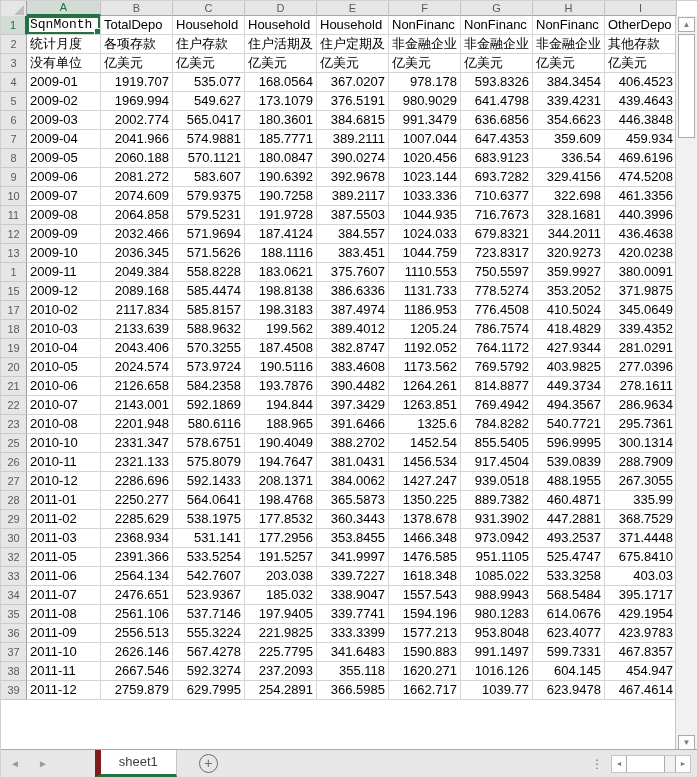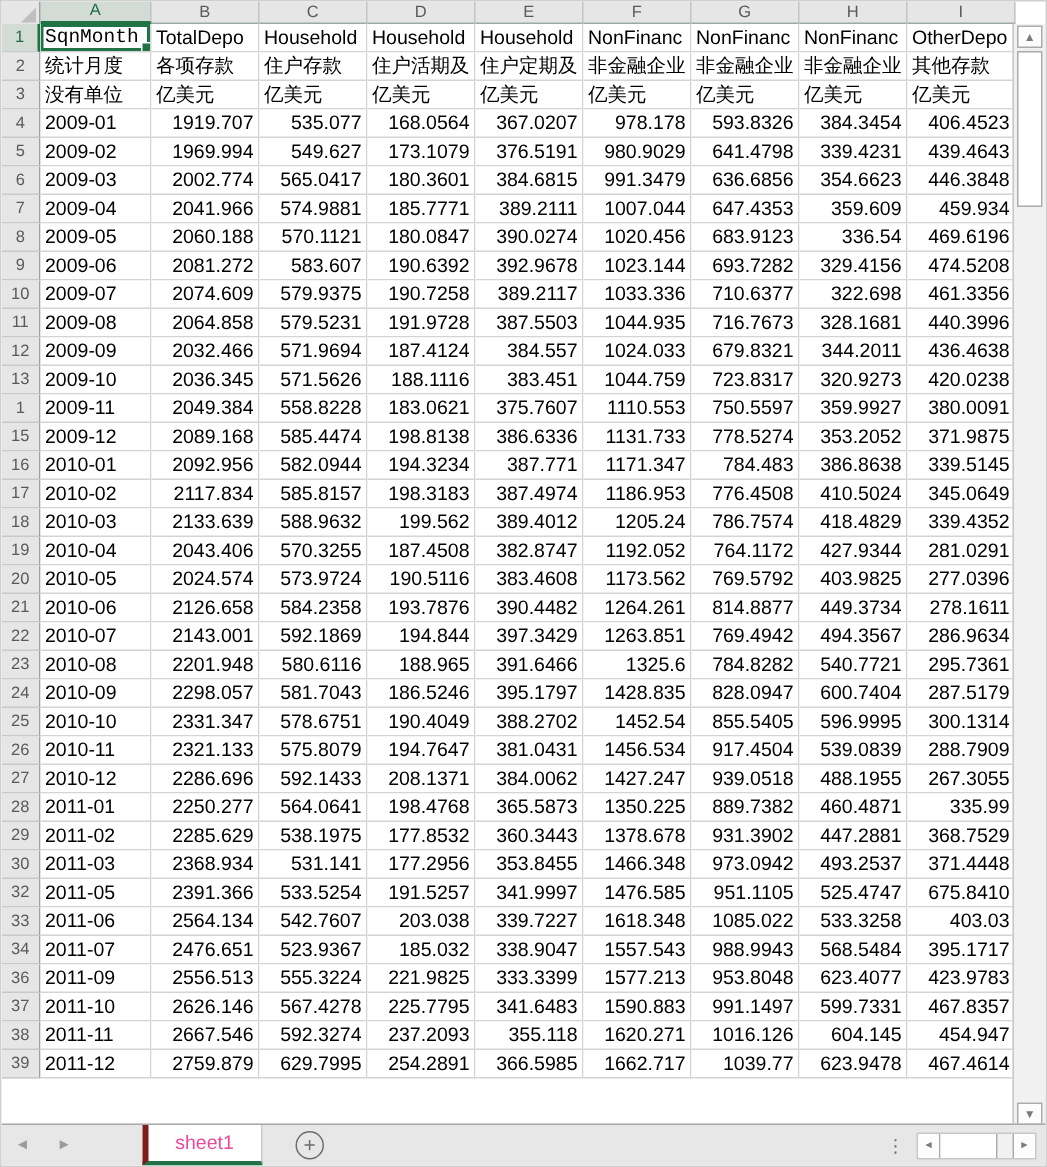--- a/index.html
+++ b/index.html
@@ -74,22 +74,22 @@
   }
   
   #tabbar {
     position:absolute; left:0; bottom:0; width:698px; height:28px;
     background:#E7E7E7; border-top:1px solid #A9A9A9;
     display:flex; align-items:center;
   }
   .navarrow { color:#9B9B9B; font-size:10px; padding:0 9px; }
   #sheet-tab {
     height:27px; background:#fff; margin-left:38px; padding:0 18px;
-    font-size:13px; color:#ec4899; line-height:24px;
-    border-bottom:3px solid #217346; border-left:4px solid #7f1d1d;
+    font-size:13px; color:#404040; line-height:24px;
+    border-bottom:3px solid #217346; border-left:6px solid #7f1d1d;
     border-right:1px solid #C6C6C6;
   }
   #add-sheet {
     width:19px; height:19px; border:1px solid #6D6D6D; border-radius:50%;
     color:#6D6D6D; font-size:14px; line-height:16px; text-align:center;
     margin-left:22px; background:transparent;
   }
   #tab-spacer { flex:1; }
   #hs-dots { color:#6D6D6D; font-size:12px; margin-right:8px; letter-spacing:0; }
   #hscroll {
@@ -298,32 +298,20 @@
           <div class="cell num">2089.168</div>
           <div class="cell num">585.4474</div>
           <div class="cell num">198.8138</div>
           <div class="cell num">386.6336</div>
           <div class="cell num">1131.733</div>
           <div class="cell num">778.5274</div>
           <div class="cell num">353.2052</div>
           <div class="cell num">371.9875</div>
         </div>
         <div class="row">
-          <div class="rowhead">16</div>
-          <div class="cell col-a">2010-01</div>
-          <div class="cell num">2092.956</div>
-          <div class="cell num">582.0944</div>
-          <div class="cell num">194.3234</div>
-          <div class="cell num">387.771</div>
-          <div class="cell num">1171.347</div>
-          <div class="cell num">784.483</div>
-          <div class="cell num">386.8638</div>
-          <div class="cell num">339.5145</div>
-        </div>
-        <div class="row">
           <div class="rowhead">17</div>
           <div class="cell col-a">2010-02</div>
           <div class="cell num">2117.834</div>
           <div class="cell num">585.8157</div>
           <div class="cell num">198.3183</div>
           <div class="cell num">387.4974</div>
           <div class="cell num">1186.953</div>
           <div class="cell num">776.4508</div>
           <div class="cell num">410.5024</div>
           <div class="cell num">345.0649</div>
@@ -394,32 +382,20 @@
           <div class="cell num">2201.948</div>
           <div class="cell num">580.6116</div>
           <div class="cell num">188.965</div>
           <div class="cell num">391.6466</div>
           <div class="cell num">1325.6</div>
           <div class="cell num">784.8282</div>
           <div class="cell num">540.7721</div>
           <div class="cell num">295.7361</div>
         </div>
         <div class="row">
-          <div class="rowhead">24</div>
-          <div class="cell col-a">2010-09</div>
-          <div class="cell num">2298.057</div>
-          <div class="cell num">581.7043</div>
-          <div class="cell num">186.5246</div>
-          <div class="cell num">395.1797</div>
-          <div class="cell num">1428.835</div>
-          <div class="cell num">828.0947</div>
-          <div class="cell num">600.7404</div>
-          <div class="cell num">287.5179</div>
-        </div>
-        <div class="row">
           <div class="rowhead">25</div>
           <div class="cell col-a">2010-10</div>
           <div class="cell num">2331.347</div>
           <div class="cell num">578.6751</div>
           <div class="cell num">190.4049</div>
           <div class="cell num">388.2702</div>
           <div class="cell num">1452.54</div>
           <div class="cell num">855.5405</div>
           <div class="cell num">596.9995</div>
           <div class="cell num">300.1314</div>
@@ -512,20 +488,32 @@
           <div class="rowhead">34</div>
           <div class="cell col-a">2011-07</div>
           <div class="cell num">2476.651</div>
           <div class="cell num">523.9367</div>
           <div class="cell num">185.032</div>
           <div class="cell num">338.9047</div>
           <div class="cell num">1557.543</div>
           <div class="cell num">988.9943</div>
           <div class="cell num">568.5484</div>
           <div class="cell num">395.1717</div>
+        </div>
+        <div class="row">
+          <div class="rowhead">35</div>
+          <div class="cell col-a">2011-08</div>
+          <div class="cell num">2561.106</div>
+          <div class="cell num">537.7146</div>
+          <div class="cell num">197.9405</div>
+          <div class="cell num">339.7741</div>
+          <div class="cell num">1594.196</div>
+          <div class="cell num">980.1283</div>
+          <div class="cell num">614.0676</div>
+          <div class="cell num">429.1954</div>
         </div>
         <div class="row">
           <div class="rowhead">36</div>
           <div class="cell col-a">2011-09</div>
           <div class="cell num">2556.513</div>
           <div class="cell num">555.3224</div>
           <div class="cell num">221.9825</div>
           <div class="cell num">333.3399</div>
           <div class="cell num">1577.213</div>
           <div class="cell num">953.8048</div>

